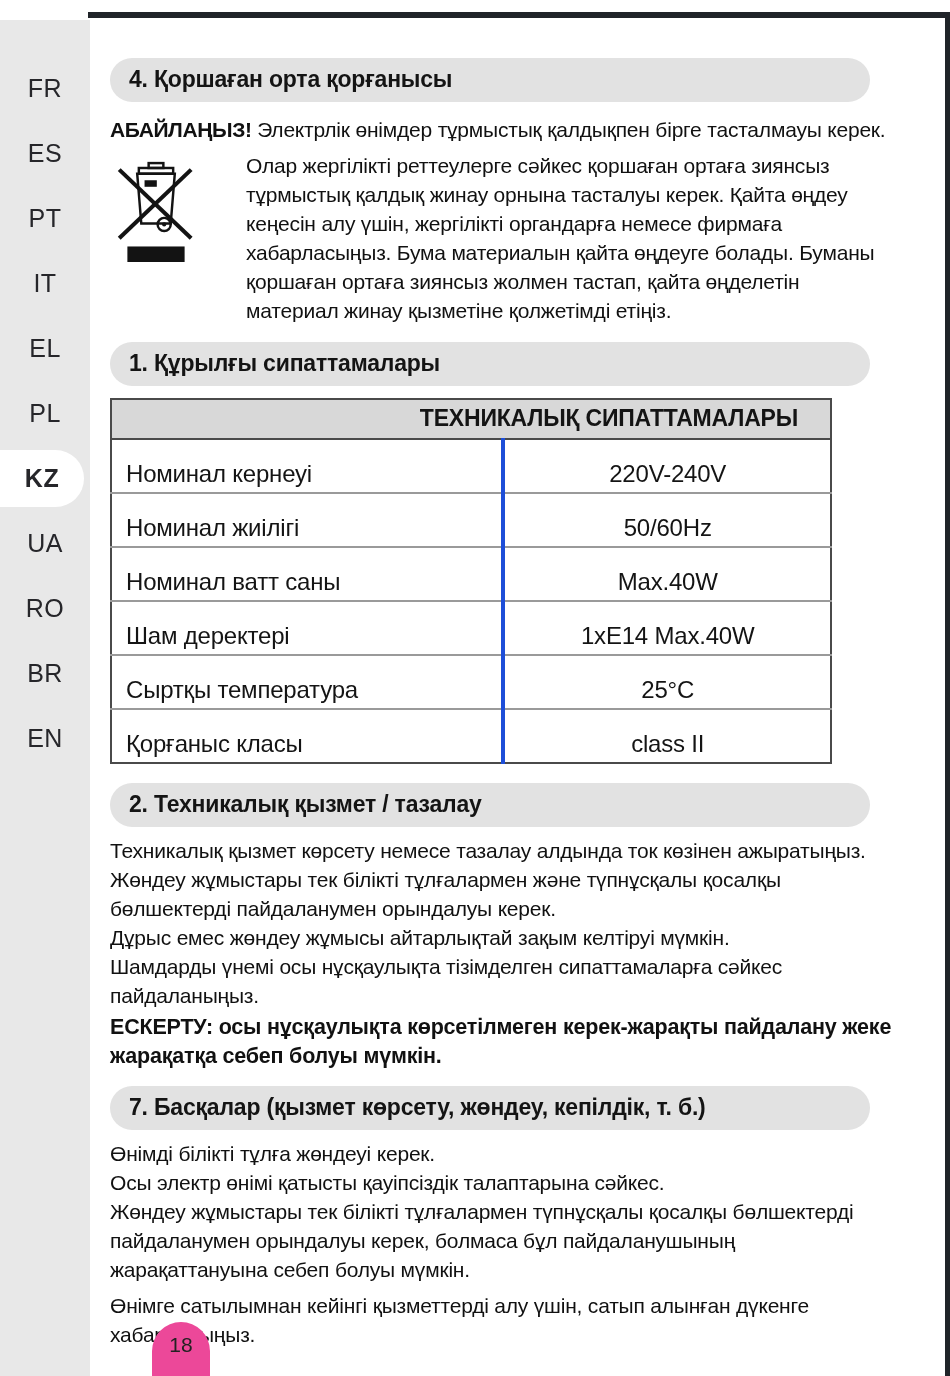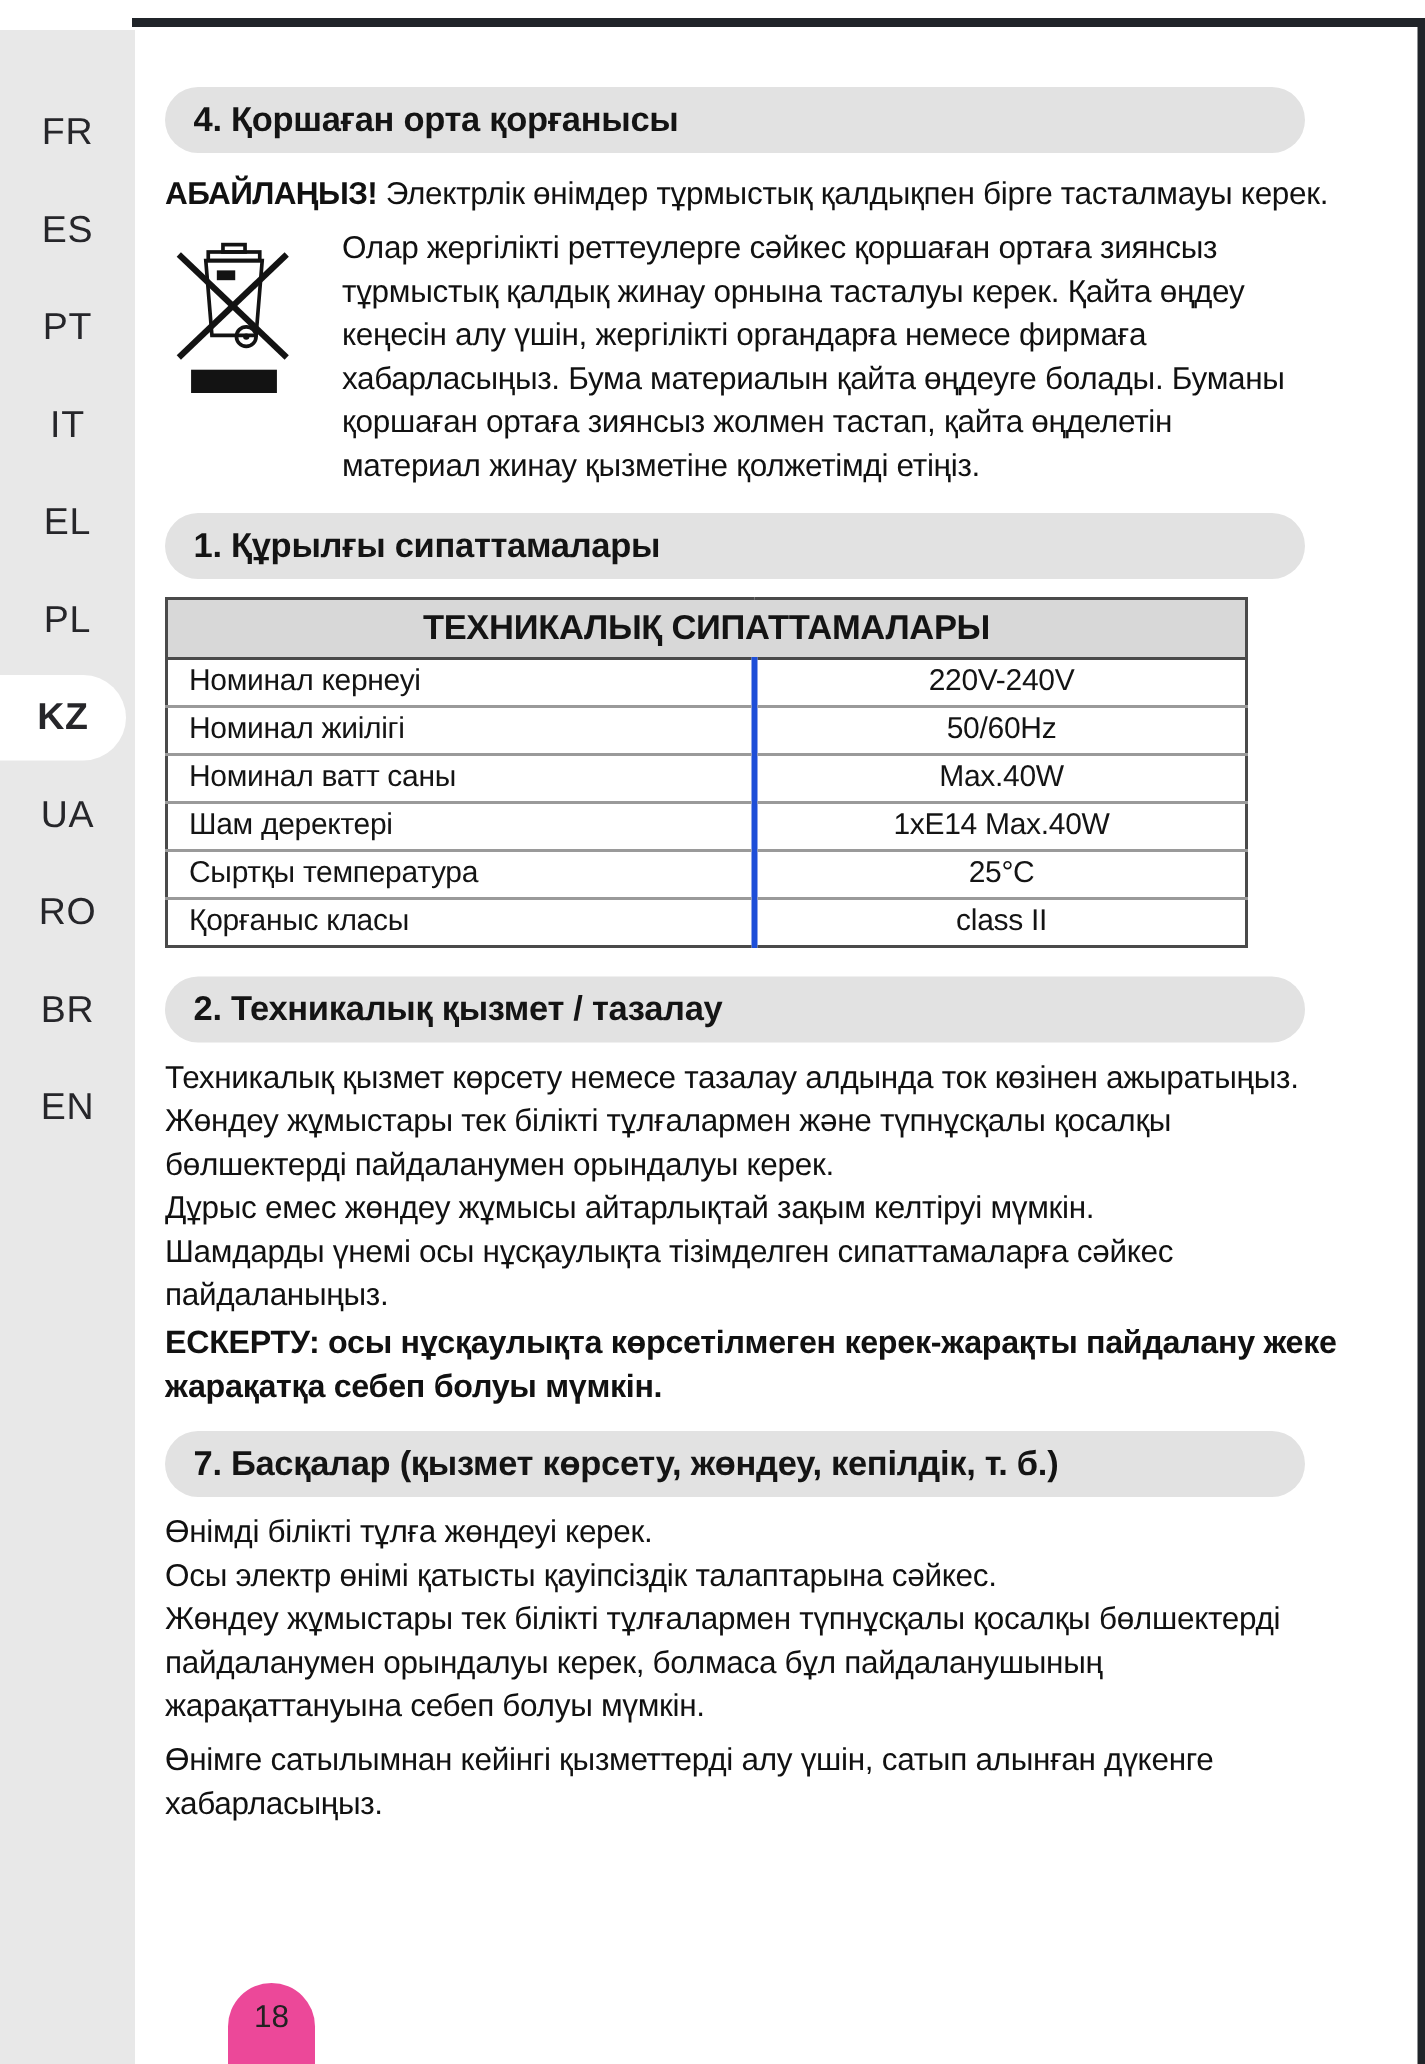--- a/index.html
+++ b/index.html
@@ -28,29 +28,29 @@
   
   .content { position:absolute; left:110px; top:0; width:782px; }
   .section-header { width:760px; background:#e2e2e2; border-radius:22px;
     padding:8px 19px 9px; font-size:23px; font-weight:bold; letter-spacing:-0.2px; }
   .s4 { margin-top:46px; } .s5 { margin-top:17px; } .s6 { margin-top:19px; } .s7 { margin-top:15px; }
 
   p, .line { font-size:21px; line-height:29px; letter-spacing:-0.2px; color:#111; }
   .warn-line { margin-top:13px; }
   .warn-label { font-weight:bold; letter-spacing:-0.4px; }
 
-  .weee-row { display:flex; margin-top:7px; }
+  .weee-row { display:flex; margin-top:7px;justify-content:space-between; }
   .weee-icon { flex:0 0 82px; margin-left:5px; padding-top:8px; }
   .weee-text { margin-left:31px; width:646px; }
 
   
   .spec-table { width:722px; border-collapse:collapse; margin-top:12px; border:2px solid #4a4a4a; }
-  .spec-table th { background:#d8d8d8; text-align:center; font-size:23px; letter-spacing:-0.2px;
+  .spec-table th { background:#d8d8d8; text-align:right; font-size:23px; letter-spacing:-0.2px;
     padding:5px 32px 6px; border-bottom:2px solid #4a4a4a; }
-  .spec-table td { font-size:20px; letter-spacing:-0.2px; padding:3px 14px 4px;
+  .spec-table td { font-size:24px; letter-spacing:-0.2px; padding:20px 14px 4px;
     border-top:2px solid #9a9a9a; }
   .spec-table td.lbl { width:54.5%; }
   .spec-table td.val { text-align:center; border-left:4px solid #1d4ed8; }
   .spec-table tr:first-child td { border-top:none; }
 
   .text-block { margin-top:9px; width:782px; }
   .text-block p { margin:0; }
   .bold-note { margin-top:3px; font-weight:bold; font-size:21.5px; }
   .s7-block p:last-child { margin-top:7px; }
 </style>

